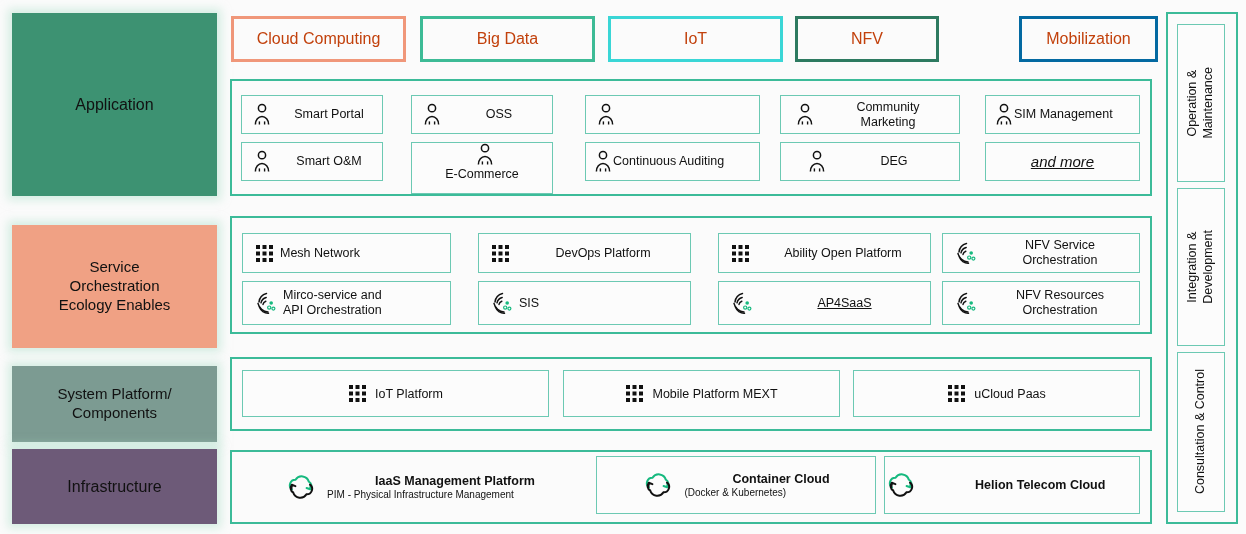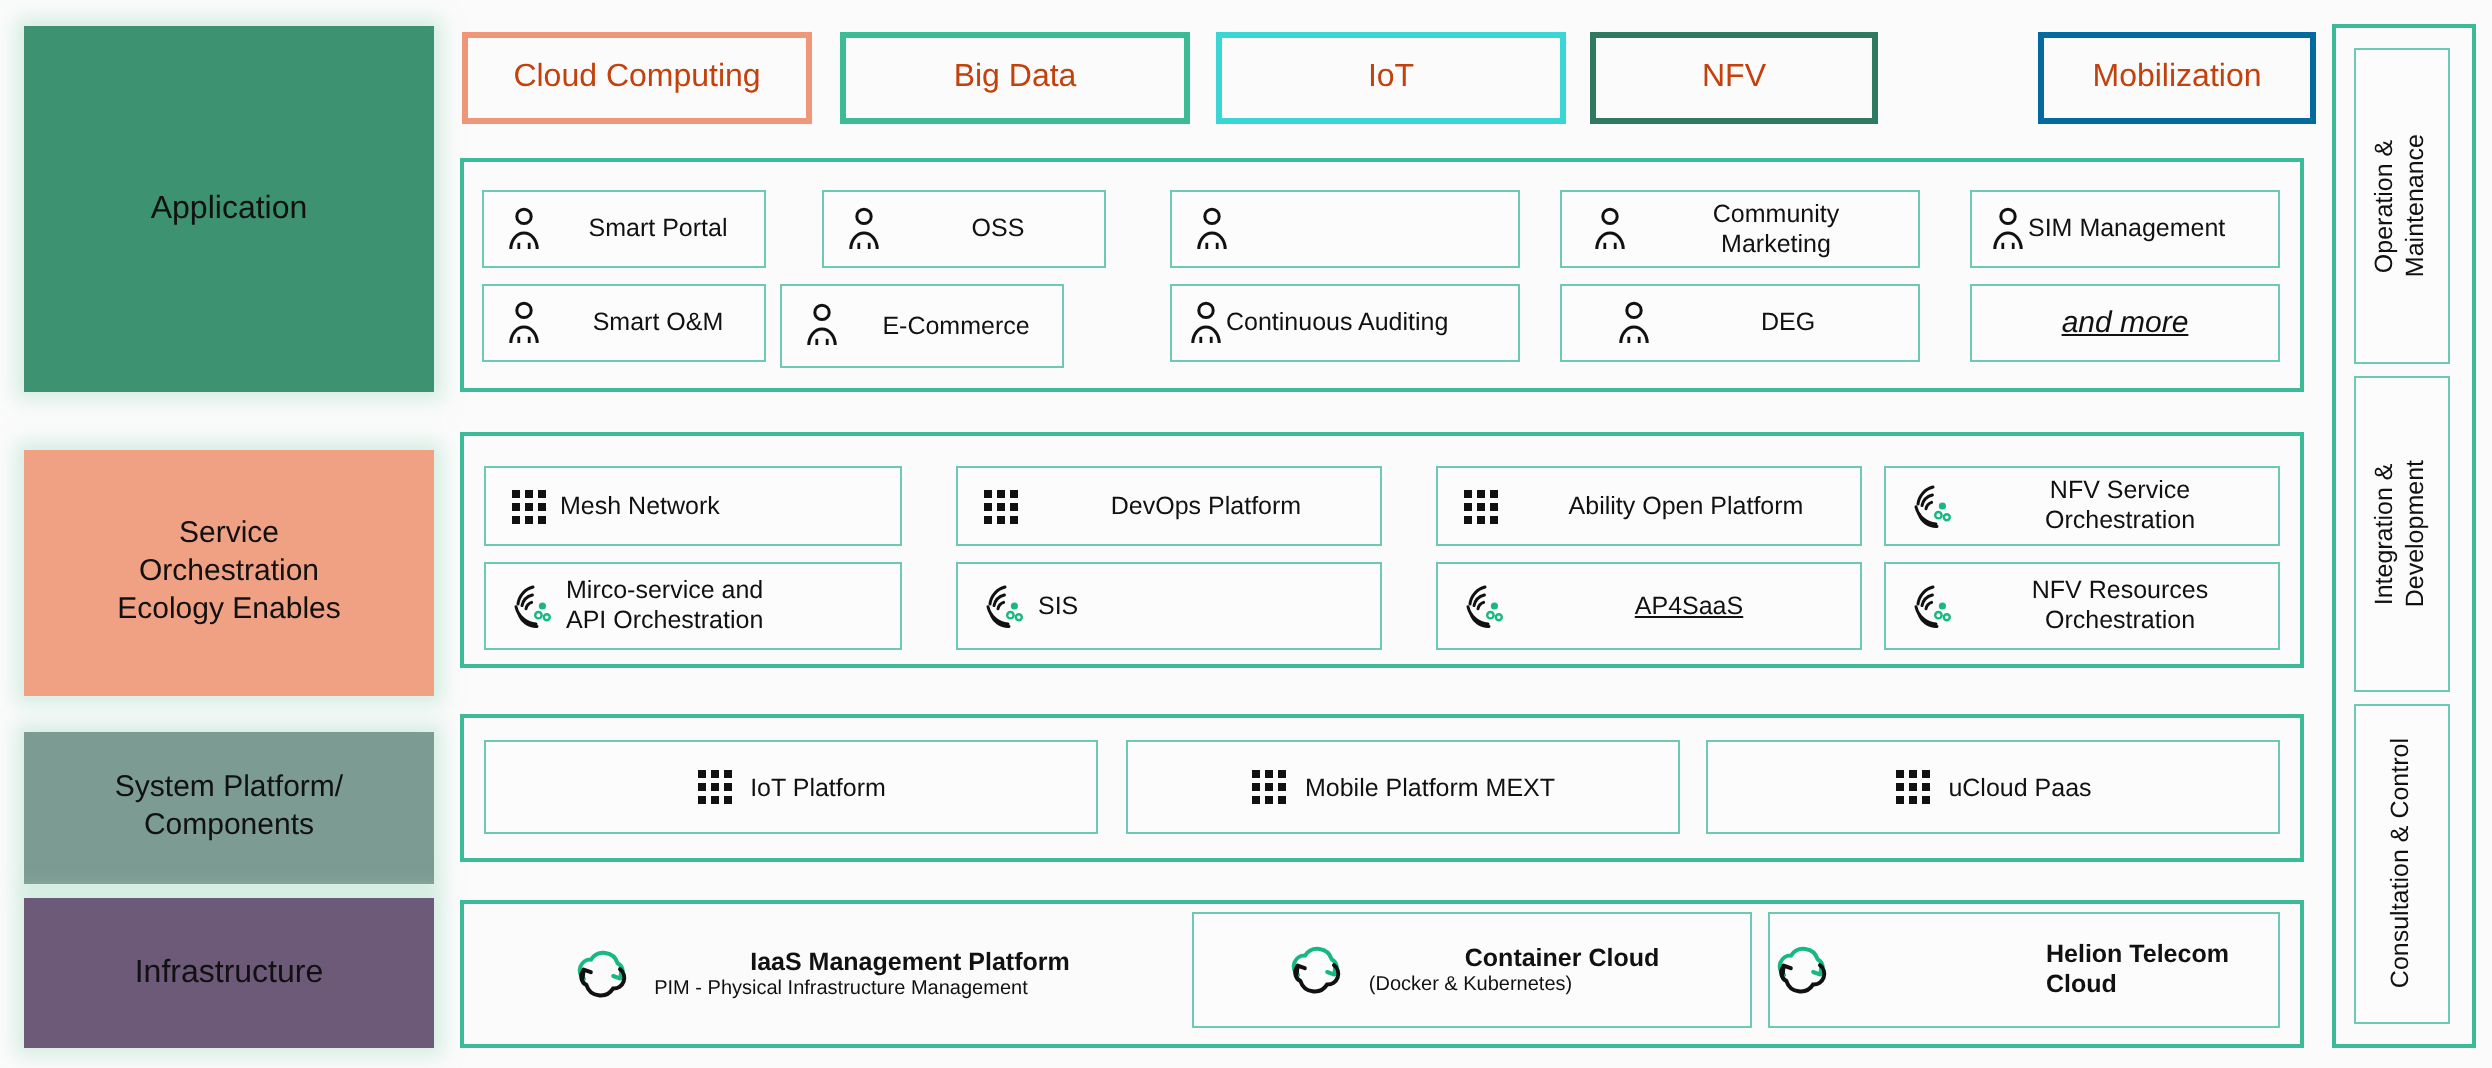--- a/index.html
+++ b/index.html
@@ -176,21 +176,21 @@
       <svg width="20" height="24" viewBox="0 0 20 24">
           <circle cx="10" cy="5.2" r="3.6" fill="none" stroke="#111" stroke-width="1.5"></circle>
           <path d="M3.4 21.5 A6.6 8 0 0 1 16.6 21.5" fill="none" stroke="#111" stroke-width="1.5"></path>
           <line x1="7.4" y1="18.4" x2="7.4" y2="21.5" stroke="#111" stroke-width="1.4"></line>
           <line x1="12.6" y1="18.4" x2="12.6" y2="21.5" stroke="#111" stroke-width="1.4"></line>
         </svg>
     </span>
     <span class="txt">Smart O&amp;M</span>
   </div>
 
-  <div class="tile" style="left:390px;top:142px;width:142px;height:42px;">
+  <div class="tile" style="left:411px;top:142px;width:142px;height:52px;flex-direction:column;">
     <span class="ico" style="margin:0 4px 0 10px;">
       <svg width="20" height="24" viewBox="0 0 20 24">
           <circle cx="10" cy="5.2" r="3.6" fill="none" stroke="#111" stroke-width="1.5"></circle>
           <path d="M3.4 21.5 A6.6 8 0 0 1 16.6 21.5" fill="none" stroke="#111" stroke-width="1.5"></path>
           <line x1="7.4" y1="18.4" x2="7.4" y2="21.5" stroke="#111" stroke-width="1.4"></line>
           <line x1="12.6" y1="18.4" x2="12.6" y2="21.5" stroke="#111" stroke-width="1.4"></line>
         </svg>
     </span>
     <span class="txt">E-Commerce</span>
   </div>
@@ -467,21 +467,21 @@
         <path d="M25 11.6 A5.4 5.4 0 0 1 21.5 21.3 A7.4 7.4 0 0 1 8.2 19.5 A4.8 4.8 0 0 1 6.8 12.1" fill="none" stroke="#111" stroke-width="2" stroke-linecap="round"></path>
         <path d="M6.4 15.7 L6.8 11.8 L10.4 13.1" fill="none" stroke="#111" stroke-width="2" stroke-linecap="round" stroke-linejoin="round"></path>
       </svg>
     </span>
     <span class="txt left" style="flex:0 0 auto;">
       <span class="bold">Container Cloud</span>
       <span class="sub">(Docker &amp; Kubernetes)</span>
     </span>
   </div>
 
-  <div class="tile" style="left:884px;top:456px;width:256px;height:58px;justify-content:flex-start;gap:48px;">
+  <div class="tile" style="left:884px;top:456px;width:256px;height:58px;justify-content:flex-start;">
     <span class="ico" style="margin-right:10px;">
       <svg width="32" height="28" viewBox="0 0 32 28">
         <path d="M7 16.5 A5.4 5.4 0 0 1 10.5 6.8 A7.4 7.4 0 0 1 23.8 8.6 A4.8 4.8 0 0 1 25.2 16" fill="none" stroke="#16b97f" stroke-width="2" stroke-linecap="round"></path>
         <path d="M25.6 12.4 L25.2 16.3 L21.6 15" fill="none" stroke="#16b97f" stroke-width="2" stroke-linecap="round" stroke-linejoin="round"></path>
         <path d="M25 11.6 A5.4 5.4 0 0 1 21.5 21.3 A7.4 7.4 0 0 1 8.2 19.5 A4.8 4.8 0 0 1 6.8 12.1" fill="none" stroke="#111" stroke-width="2" stroke-linecap="round"></path>
         <path d="M6.4 15.7 L6.8 11.8 L10.4 13.1" fill="none" stroke="#111" stroke-width="2" stroke-linecap="round" stroke-linejoin="round"></path>
       </svg>
     </span>
     <span class="bold">Helion Telecom Cloud</span>
   </div>

